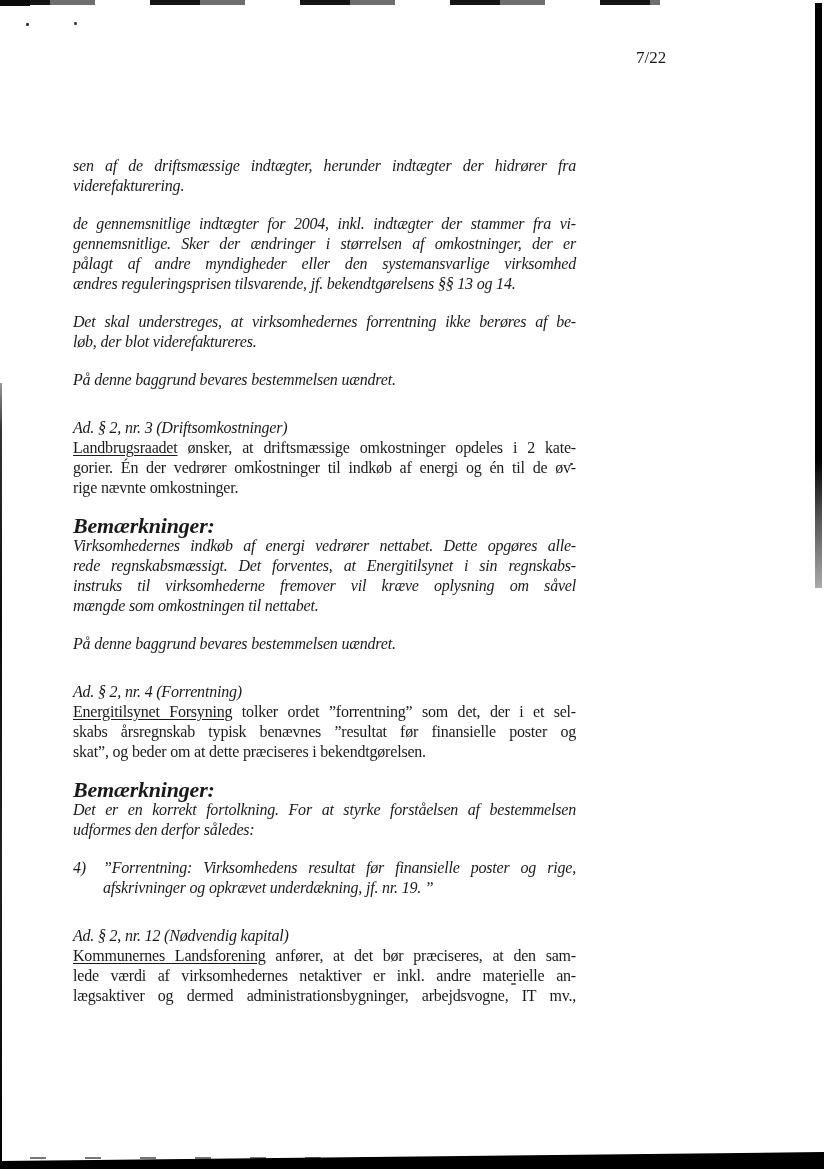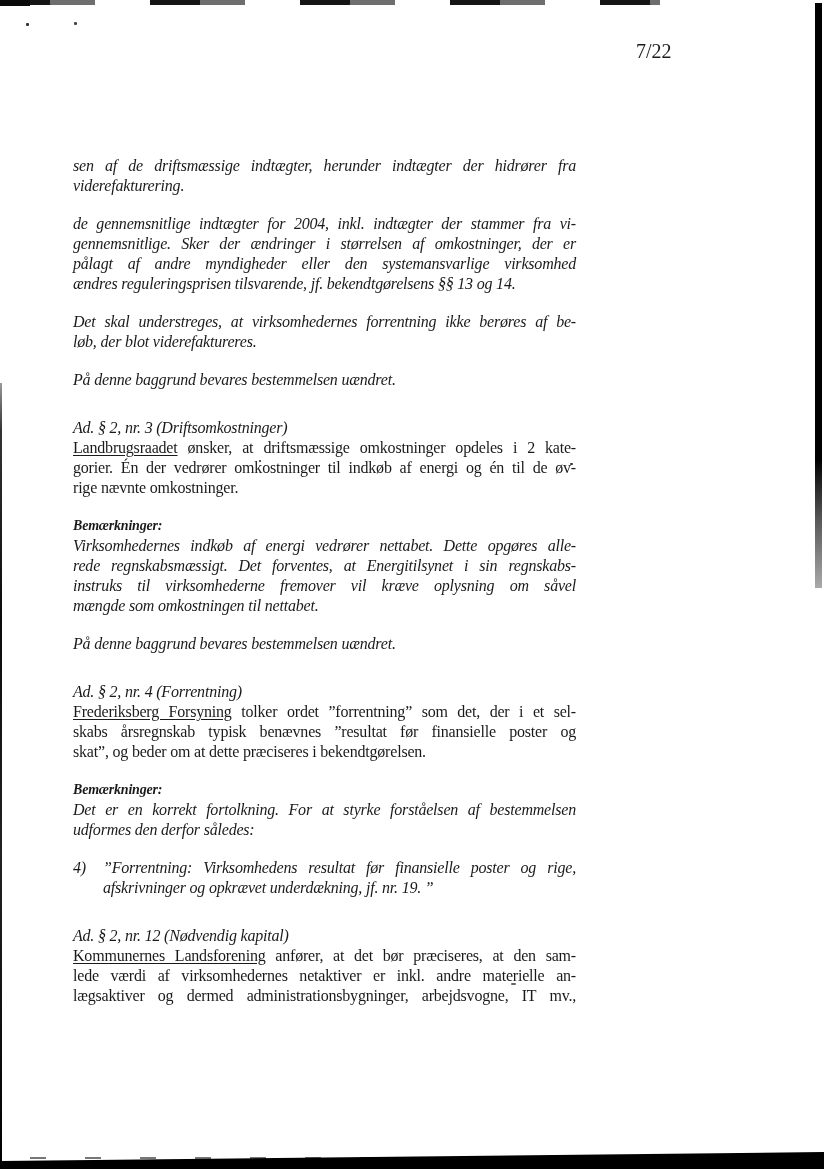--- a/index.html
+++ b/index.html
@@ -9,37 +9,37 @@
     font-family: "Liberation Serif", serif;
   }
   .page {
     position: relative;
     width: 824px; height: 1169px;
     background: #ffffff;
     overflow: hidden;
   }
   .page-number {
     position: absolute;
-    top: 40px; left: 636px;
-    font-size: 20px;
+    top: 48px; left: 636px;
+    font-size: 17px;
     color: #1a1a1a;
     text-align: center;
   }
   .text-column {
     position: absolute;
     left: 73px; top: 156px;
     width: 503px;
     font-size: 16px;
     line-height: 20px;
     letter-spacing: -0.2px;
     color: #1a1a1a;
   }
   .block.italic { font-style: italic; }
   .block.normal { font-style: normal; }
-  .block.bold-italic { font-style: italic; font-weight: 700; font-size: 14px; }
+  .block.bold-italic { font-style: italic; font-weight: 700; font-size: 22px; }
   .gap-para { margin-top: 18px; }
   .gap-section { margin-top: 28px; }
   .line { height: 20px; }
   .line.stretch { text-align: justify; text-align-last: justify; }
   .line:not(.stretch) { white-space: nowrap; }
   .u { text-decoration: underline; text-underline-offset: 2px; font-family: Liberation Serif, serif; }
   .block.numbered .line { position: relative; padding-left: 30px; }
   .block.numbered .num { position: absolute; left: 0; }
 
   
@@ -114,21 +114,21 @@
         <div class="line stretch"><span>instruks til virksomhederne fremover vil kræve oplysning om såvel</span></div>
         <div class="line"><span>mængde som omkostningen til nettabet.</span></div>
       </div>
       <div class="block italic gap-para">
         <div class="line"><span>På denne baggrund bevares bestemmelsen uændret.</span></div>
       </div>
       <div class="block italic gap-section">
         <div class="line"><span>Ad. § 2, nr. 4 (Forrentning)</span></div>
       </div>
       <div class="block normal">
-        <div class="line stretch"><span class="u">Frederiksberg Forsyning</span><span> tolker ordet ”forrentning” som det, der i et sel-</span></div>
+        <div class="line stretch"><span class="u">Energitilsynet Forsyning</span><span> tolker ordet ”forrentning” som det, der i et sel-</span></div>
         <div class="line stretch"><span>skabs årsregnskab typisk benævnes ”resultat før finansielle poster og</span></div>
         <div class="line"><span>skat”, og beder om at dette præciseres i bekendtgørelsen.</span></div>
       </div>
       <div class="block bold-italic gap-para">
         <div class="line"><span>Bemærkninger:</span></div>
       </div>
       <div class="block italic">
         <div class="line stretch"><span>Det er en korrekt fortolkning. For at styrke forståelsen af bestemmelsen</span></div>
         <div class="line"><span>udformes den derfor således:</span></div>
       </div>

